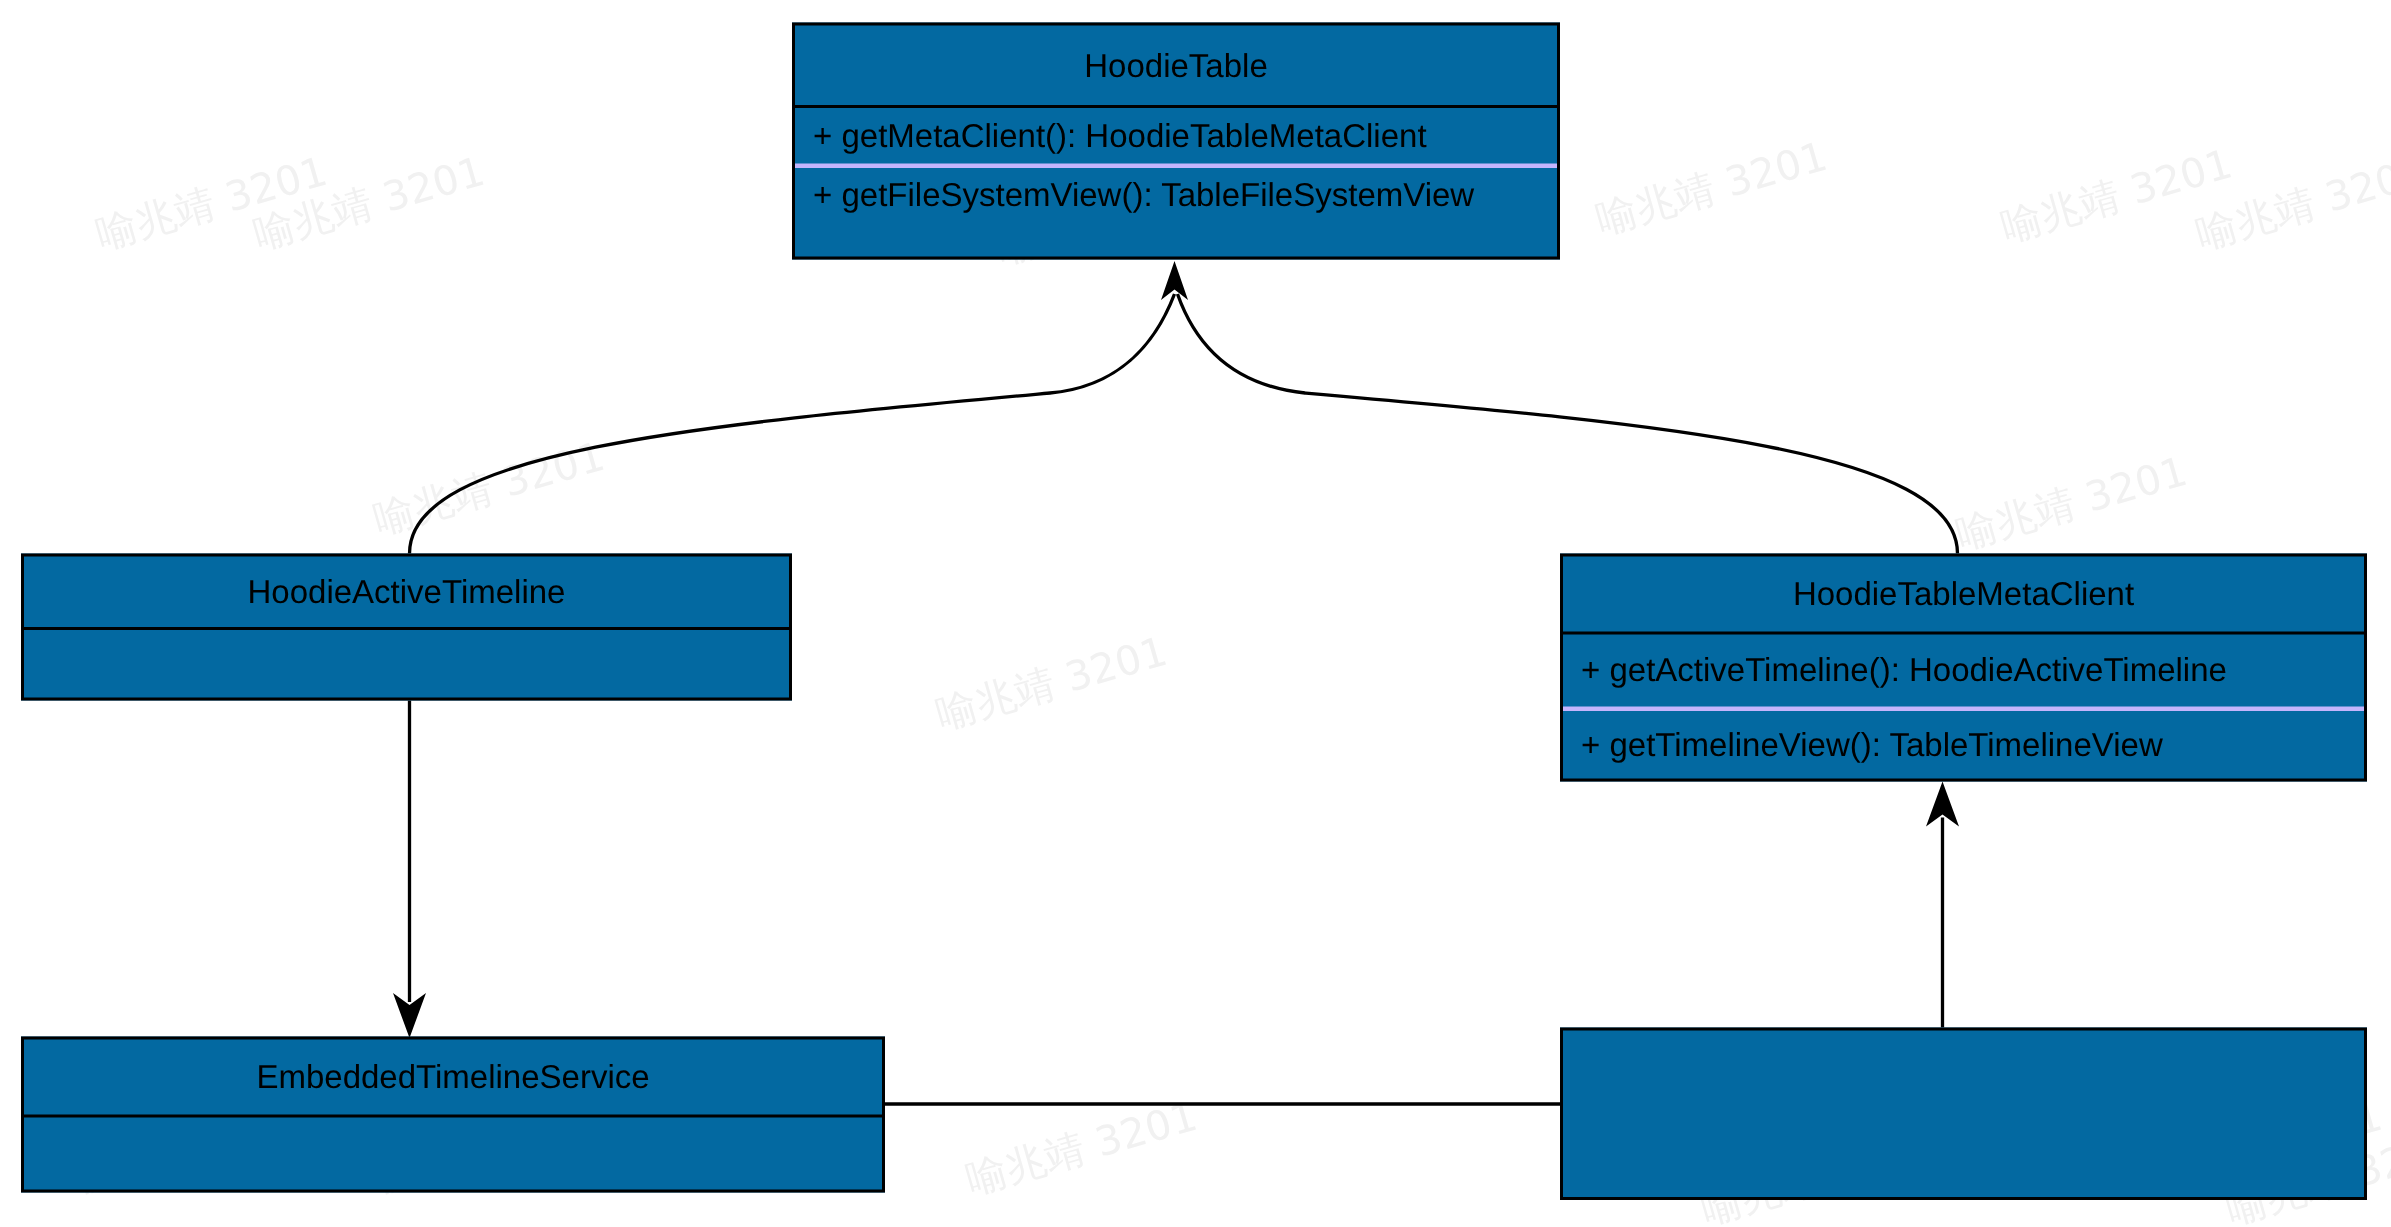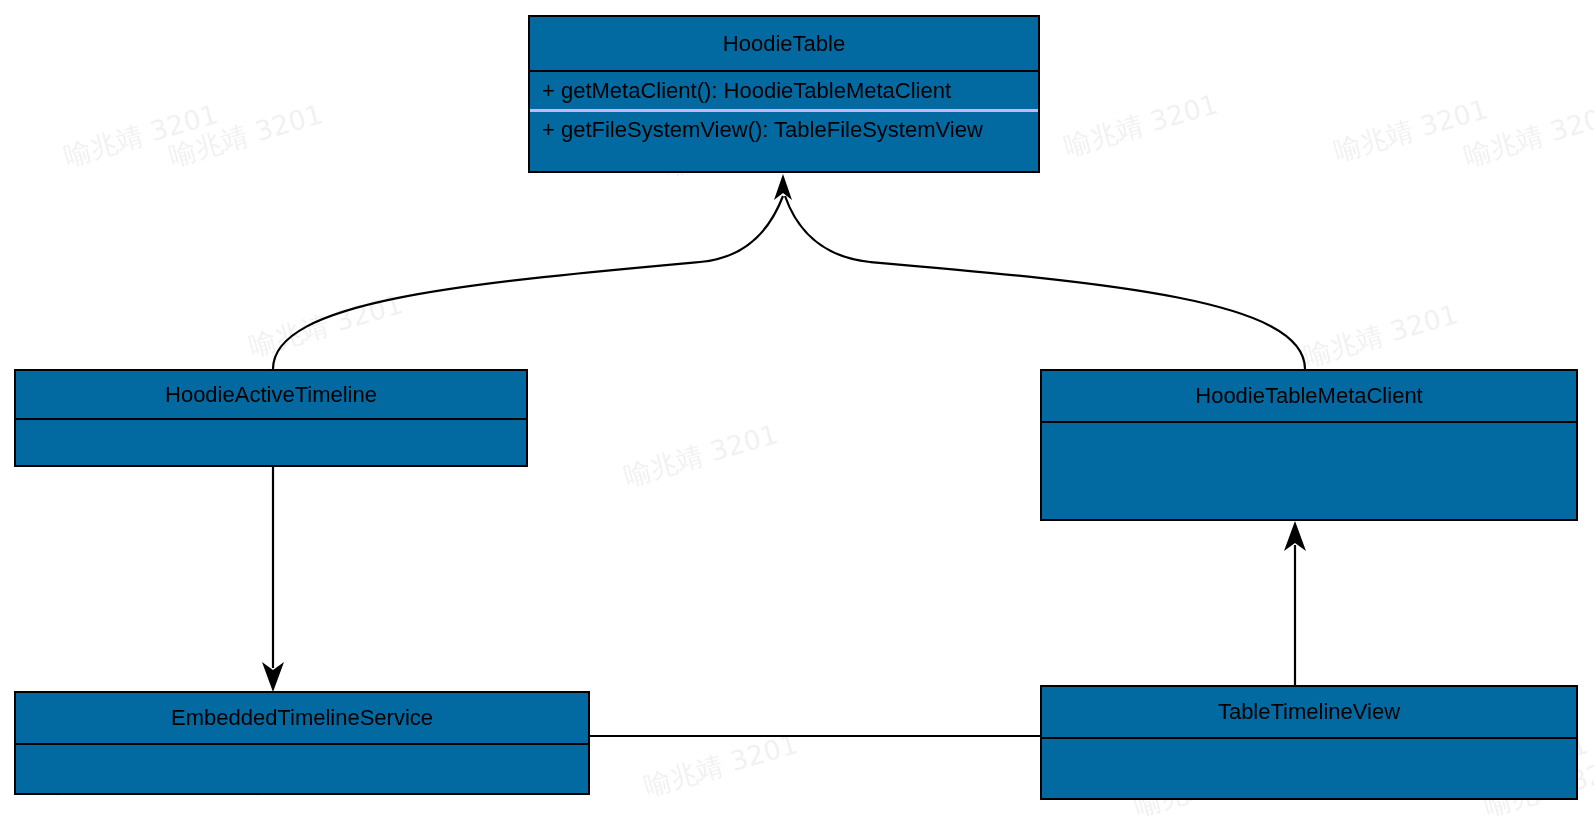--- a/index.html
+++ b/index.html
@@ -145,24 +145,27 @@
           <div class="member-row" style="height: 49.5px;">+ getMetaClient(): HoodieTableMetaClient</div>
           <div class="member-row" style="height: 49.5px;">+ getFileSystemView(): TableFileSystemView</div>
         </div>
       </div>
       <div class="class-box" style="left: 14px; top: 369px; width: 514px; height: 98px;">
         <div class="class-name" style="height: 49px;">HoodieActiveTimeline</div>
         <div class="class-body empty" style="height: 45px;"></div>
       </div>
       <div class="class-box" style="left: 1040px; top: 369px; width: 538px; height: 152px;">
         <div class="class-name" style="height: 52px;">HoodieTableMetaClient</div>
+        <div class="class-body" style="height: 96px;">
+          <div class="member-row" style="height: 48px;">+ getActiveTimeline(): HoodieActiveTimeline</div>
+          <div class="member-row" style="height: 48px;">+ getTimelineView(): TableTimelineView</div>
+        </div>
       </div>
       <div class="class-box" style="left: 14px; top: 691px; width: 576px; height: 104px;">
         <div class="class-name" style="height: 52px;">EmbeddedTimelineService</div>
         <div class="class-body empty" style="height: 48px;"></div>
       </div>
       <div class="class-box" style="left: 1040px; top: 685px; width: 538px; height: 115px;">
-        <div class="class-name" style="height: 52px;">TableTimelineView</div>
         <div class="class-body empty" style="height: 59px;"></div>
       </div>
     </div>
 
 </div>
 
 </body></html>

